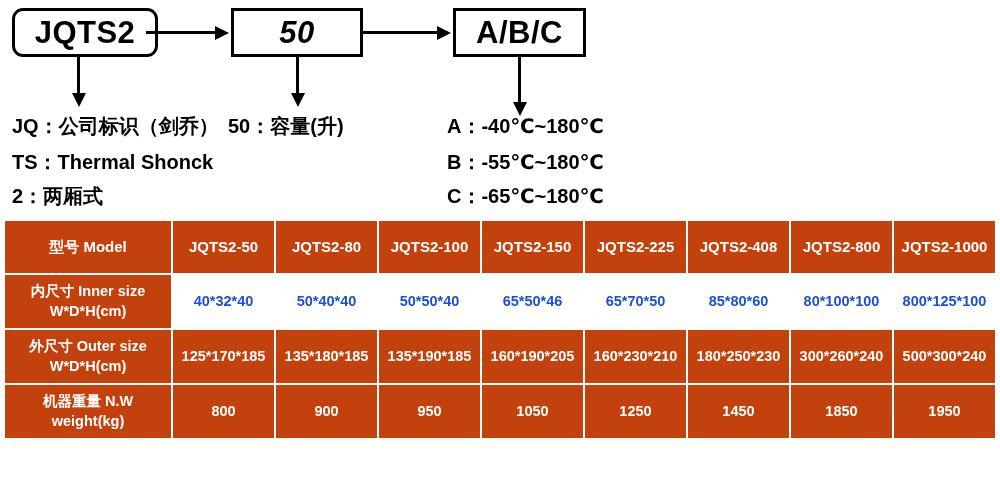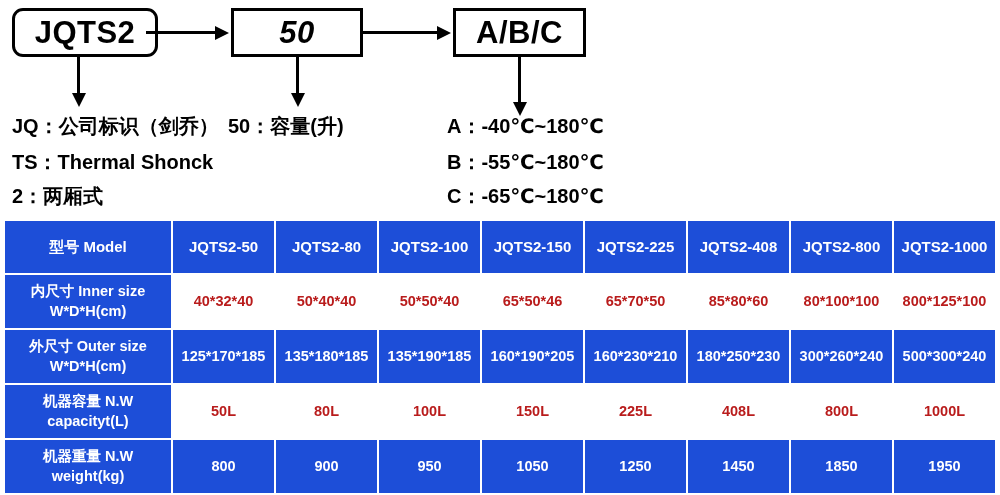--- a/index.html
+++ b/index.html
@@ -90,26 +90,26 @@
     text-align: center;
     vertical-align: middle;
     padding: 0 2px;
     line-height: 1.35;
     white-space: nowrap;
   }
   .hdr-label { width: 166px; }
   .col-data  { width: 101px; }
 
   .cell-blue {
-    background: #1d4ed8;
+    background: #c2410c;
     color: #ffffff;
   }
   .cell-white {
     background: #ffffff;
-    color: #b91c1c;
+    color: #1d4ed8;
   }
   tr.row-head td { height: 52px; font-size: 15px; }
   tr.row-inner td { height: 53px; }
   tr.row-outer td { height: 53px; }
   tr.row-cap   td { height: 53px; }
   tr.row-weight td { height: 53px; }
 
   .lbl-two-line { line-height: 1.55; white-space: normal; }
 </style>
 </head>
@@ -197,34 +197,20 @@
       <td class="cell-blue">125*170*185</td>
       <td class="cell-blue">135*180*185</td>
       <td class="cell-blue">135*190*185</td>
       <td class="cell-blue">160*190*205</td>
       <td class="cell-blue">160*230*210</td>
       <td class="cell-blue">180*250*230</td>
       <td class="cell-blue">300*260*240</td>
       <td class="cell-blue">500*300*240</td>
     </tr>
 
-    <tr class="row-cap">
-      <td class="cell-blue lbl-two-line">
-        <span>机器容量 N.W</span><br>
-        <span>capacityt(L)</span>
-      </td>
-      <td class="cell-white">50L</td>
-      <td class="cell-white">80L</td>
-      <td class="cell-white">100L</td>
-      <td class="cell-white">150L</td>
-      <td class="cell-white">225L</td>
-      <td class="cell-white">408L</td>
-      <td class="cell-white">800L</td>
-      <td class="cell-white">1000L</td>
-    </tr>
 
     <tr class="row-weight">
       <td class="cell-blue lbl-two-line">
         <span>机器重量 N.W</span><br>
         <span>weight(kg)</span>
       </td>
       <td class="cell-blue">800</td>
       <td class="cell-blue">900</td>
       <td class="cell-blue">950</td>
       <td class="cell-blue">1050</td>

